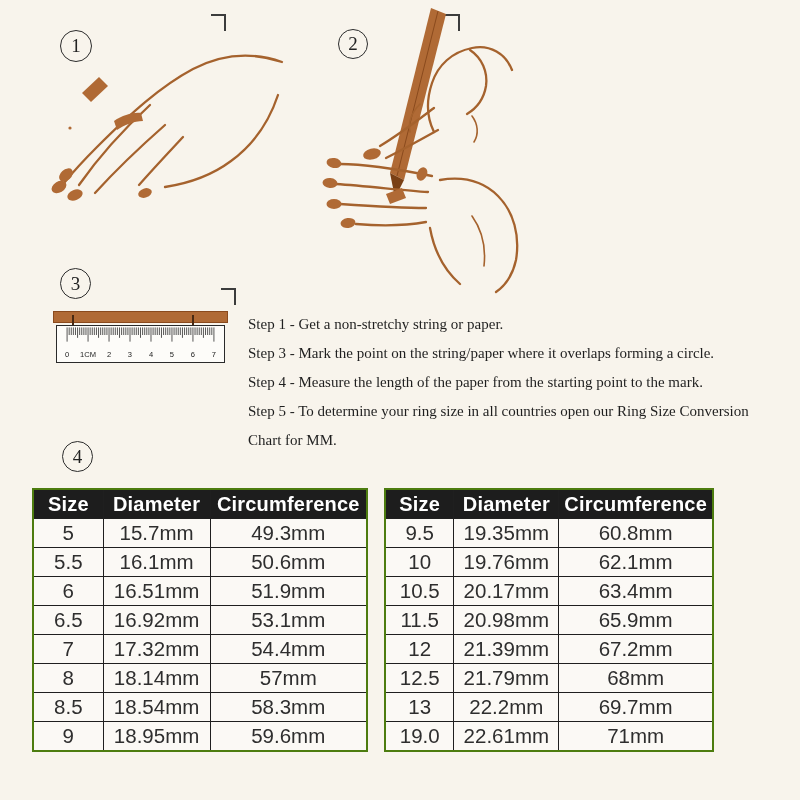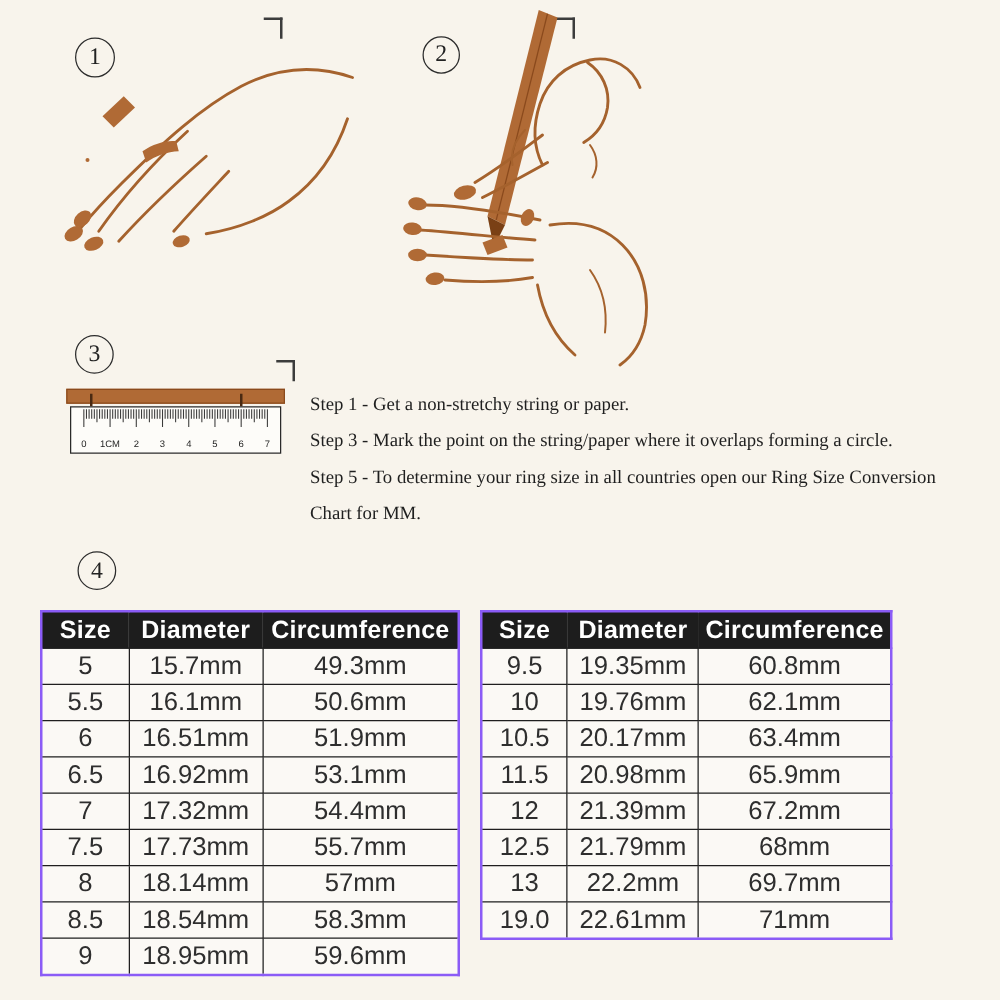--- a/index.html
+++ b/index.html
@@ -31,21 +31,21 @@
 
   .strip{position:absolute;left:53px;top:311px;width:175px;height:12px;background:var(--illustration-fill);border:1px solid #8a4a1d;box-sizing:border-box;}
   .strip-mark{position:absolute;width:2px;height:11px;top:3px;background:#4a2a12;}
   .ruler-body{position:absolute;left:56px;top:325px;width:169px;height:38px;background:#fdfcf9;border:1.6px solid #2a2a2a;box-sizing:border-box;}
   .ruler-body svg{display:block;width:100%;height:100%;}
   .tick-label{font-family:"Liberation Sans",sans-serif;font-size:8px;fill:#222;}
 
   .steps{position:absolute;left:248px;top:310px;width:552px;color:var(--text);}
   .steps p{margin:0;font-family:"Liberation Serif",serif;font-size:15px;line-height:29px;white-space:nowrap;}
 
-  table.chart{position:absolute;top:488px;border-collapse:collapse;background:var(--table-bg);border:2px solid #8b5cf6;table-layout:fixed;}
+  table.chart{position:absolute;top:488px;border-collapse:collapse;background:var(--table-bg);border:2px solid #4d7c0f;table-layout:fixed;}
   table.chart th{
     background:var(--table-header-bg);color:var(--table-header-text);
     font-size:20px;font-weight:bold;height:28px;padding:0;border:1.5px solid var(--table-border);
     letter-spacing:0.2px;
   }
   table.chart td{
     border:1.5px solid var(--table-border);text-align:center;
     font-size:20.5px;color:#2e2e2e;height:28px;line-height:28px;padding:0;
   }
   .t-left{left:32px;width:336px;}
@@ -201,20 +201,21 @@
         <text class="tick-label" x="117.7" y="33" text-anchor="middle">5</text>
         <text class="tick-label" x="139.9" y="33" text-anchor="middle">6</text>
         <text class="tick-label" x="162" y="33" text-anchor="middle">7</text>
       </g>
     </svg>
   </div>
 
   <div class="steps">
     <p>Step 1 - Get a non-stretchy string or paper.</p>
     <p>Step 3 - Mark the point on the string/paper where it overlaps forming a circle.</p>
+    <p>Step 4 - Measure the length of the paper from the starting point to the mark.</p>
     <p>Step 5 - To determine your ring size in all countries open our Ring Size Conversion</p>
     <p>Chart for MM.</p>
   </div>
 
   <table class="chart t-left">
     <colgroup>
         <col class="c-size">
         <col class="c-diam">
         <col class="c-circ">
       </colgroup>
@@ -245,25 +246,20 @@
           <td>6.5</td>
           <td>16.92mm</td>
           <td>53.1mm</td>
         </tr>
         <tr>
           <td>7</td>
           <td>17.32mm</td>
           <td>54.4mm</td>
         </tr>
         <tr>
-          <td>7.5</td>
-          <td>17.73mm</td>
-          <td>55.7mm</td>
-        </tr>
-        <tr>
           <td>8</td>
           <td>18.14mm</td>
           <td>57mm</td>
         </tr>
         <tr>
           <td>8.5</td>
           <td>18.54mm</td>
           <td>58.3mm</td>
         </tr>
         <tr>

